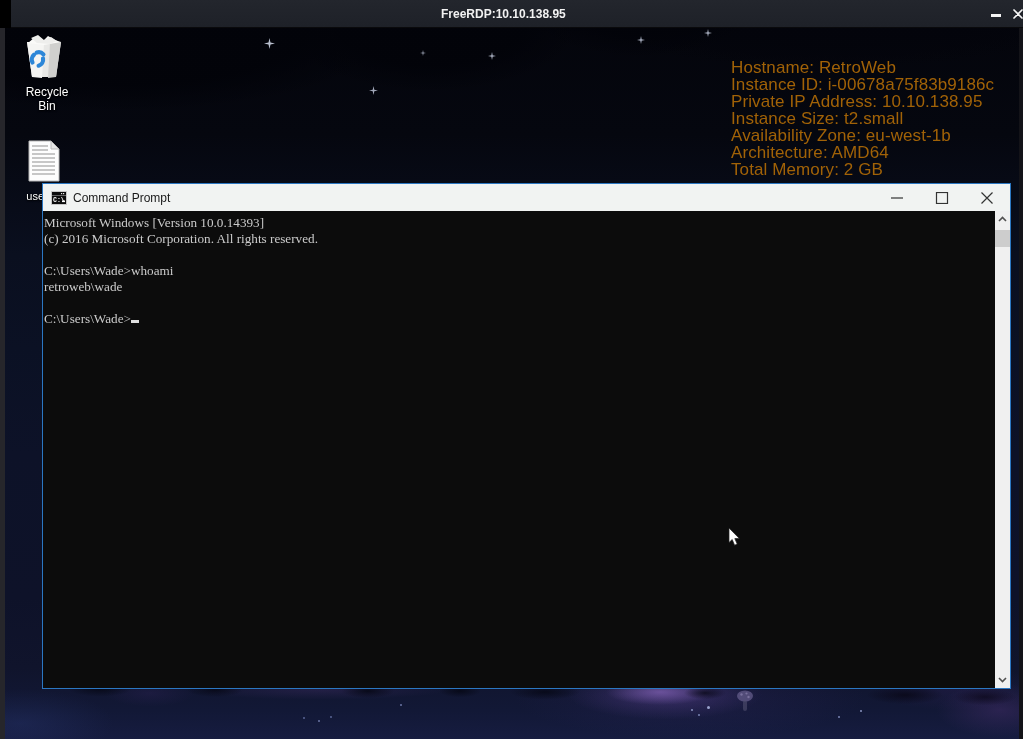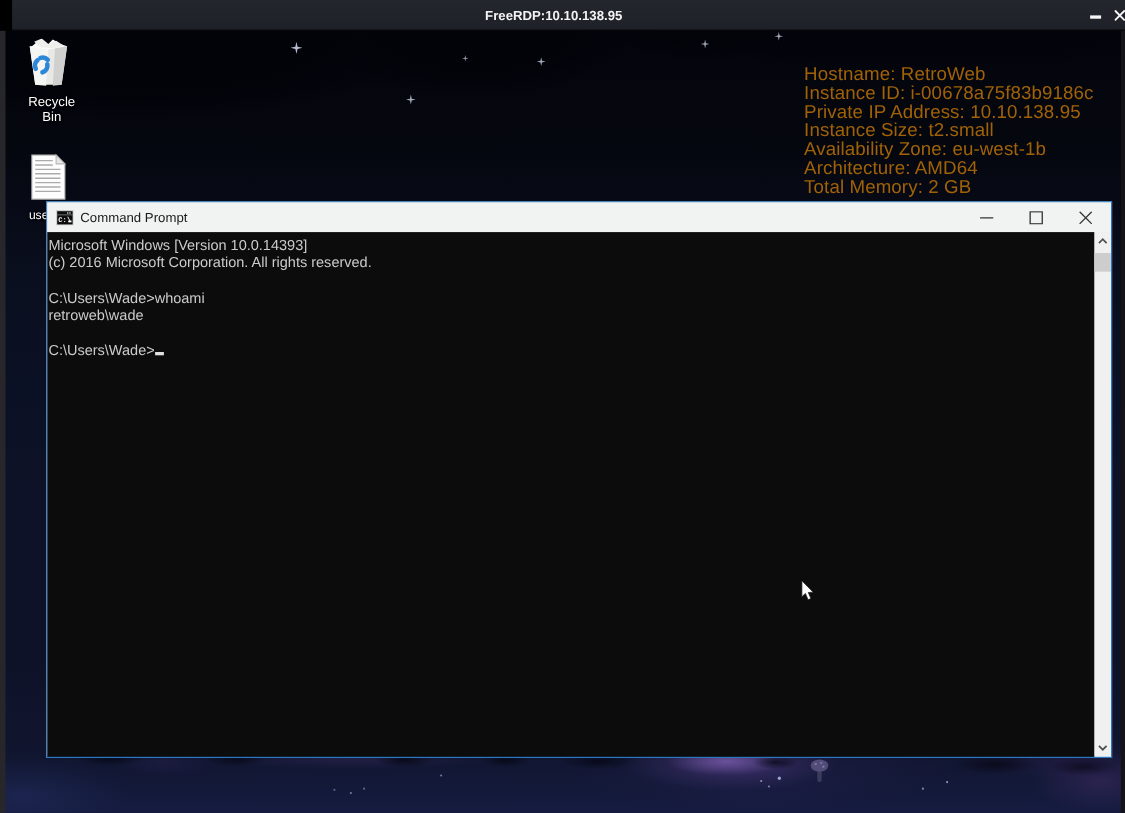--- a/index.html
+++ b/index.html
@@ -55,26 +55,26 @@
   #bl { left:0; top:28px; width:5px; height:711px; background:#26262b; }
   #br { left:1019px; top:28px; width:4px; height:711px; background:#131318; }
   .sp { position:absolute; }
   .dot { position:absolute; width:2px; height:2px; border-radius:50%; }
 
   
   .iconlabel { position:absolute; color:#fff; font-size:12px; text-shadow:0 1px 2px #000, 1px 0 2px #000; }
 
   
   #cmd { left:42px; top:183px; width:969px; height:506px;
-    background:#e5e5e5; border:1px solid #2b77c2; border-bottom-width:2px; }
+    background:#4c1d95; border:1px solid #2b77c2; border-bottom-width:2px; }
   #cmdtitle { position:absolute; left:0; top:0; width:967px; height:27px; background:#f1f3f2; }
   #cmdtitle .t { position:absolute; left:30px; top:7px; font-size:12px; color:#1a1a1a; }
   #cmdbody { position:absolute; left:0; top:27px; width:952px; height:477px;
     background:#0c0c0c; color:#cbcbcb;
-    font-family:Liberation Sans, sans-serif; font-size:13.2px; line-height:16px;
+    font-family:Liberation Serif, serif; font-size:13.2px; line-height:16px;
     padding:4px 0 0 1px; white-space:pre; }
   #scroll { position:absolute; left:952px; top:27px; width:15px; height:477px; background:#f0f0f0; }
   #scroll .thumb { position:absolute; left:0; top:19px; width:15px; height:17px; background:#cdcdcd; }
 
   
   #info { left:731px; top:59px; color:#a16207; font-size:17px; line-height:17px; letter-spacing:0.1px; }
 </style>
 </head>
 <body>
 

